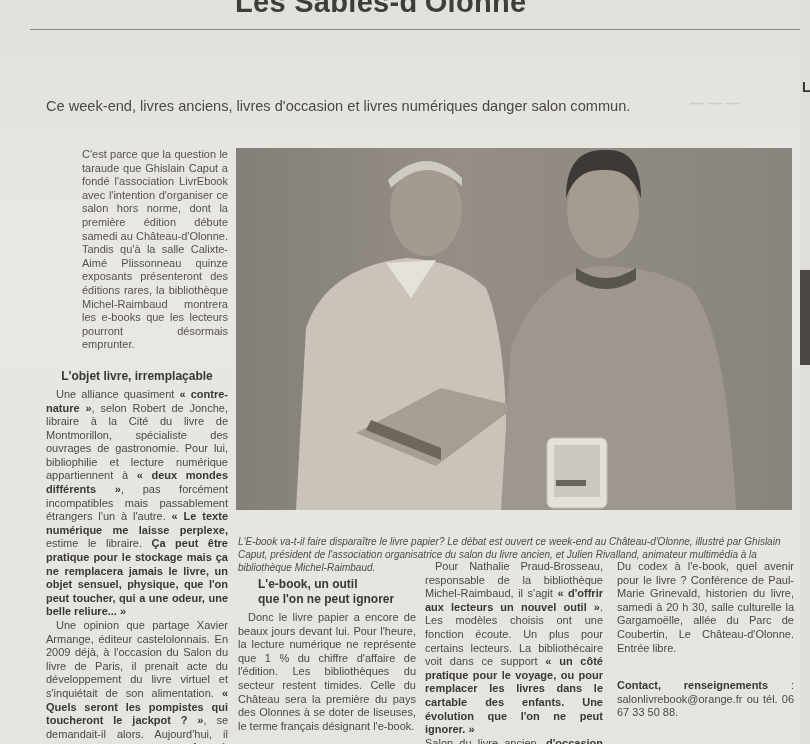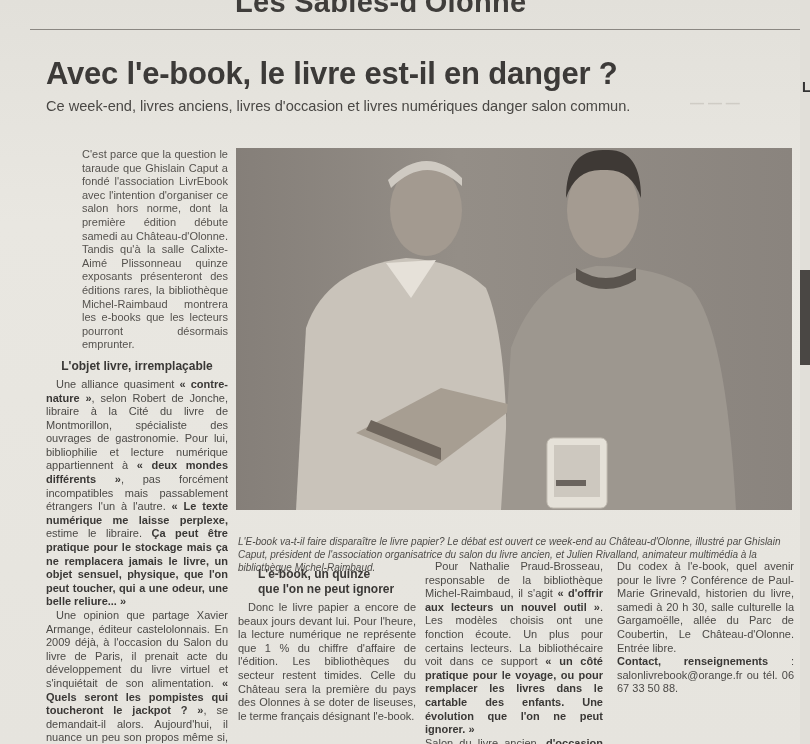--- a/index.html
+++ b/index.html
@@ -26,21 +26,21 @@
     position: absolute; left: 46px; top: 96px; width: 640px;
     font-size: 14.6px; line-height: 20px; color: #4a4845;
   }
 
   .col { position: absolute; font-size: 11px; line-height: 13.6px; color: #4b4946; text-align: justify; }
   .col p { text-indent: 10px; }
   .col p.noindent { text-indent: 0; }
   .col b { color: #3a3836; }
   .col1 { left: 46px; top: 148px; width: 182px; }
   .col1 .intro { color: #55524e; margin-left: 36px; }
-  .subhead { font-weight: bold; font-size: 12px; color: #3a3836; text-align: center; margin: 7px 0 4px; text-indent: 0; line-height: 15px; }
+  .subhead { font-weight: bold; font-size: 12px; color: #3a3836; text-align: center; margin: 17px 0 4px; text-indent: 0; line-height: 15px; }
 
   .photo {
     position: absolute; left: 236px; top: 148px; width: 556px; height: 362px;
     background: #8c8680; overflow: hidden;
   }
   .photo .bg { position: absolute; inset: 0; background: linear-gradient(90deg,#857f79 0%,#948e87 40%,#8a847e 100%); }
   .caption {
     position: absolute; left: 238px; top: 535px; width: 556px;
     font-size: 10px; line-height: 13.2px; font-style: italic; color: #4e4c49;
   }
@@ -58,21 +58,20 @@
 </head>
 <body>
 
 <div class="page">
 
   <div class="section-header">Les Sables-d'Olonne</div>
   <div class="top-rule"></div>
 
   <div class="ghost" style="left:690px;top:95px;">— — —</div>
 
-  <h1 class="headline">Avec l'e-book, le livre est-il en danger ?</h1>
   <div class="standfirst">
     <div>Ce week-end, livres anciens, livres d'occasion et livres numériques danger salon commun.</div>
   </div>
 
   <div class="col col1">
     <p class="noindent intro">C'est parce que la question le taraude que Ghislain Caput a fondé l'association LivrEbook avec l'intention d'organiser ce salon hors norme, dont la première édition débute samedi au Château-d'Olonne. Tandis qu'à la salle Calixte-Aimé Plissonneau quinze exposants présenteront des éditions rares, la bibliothèque Michel-Raimbaud montrera les e-books que les lecteurs pourront désormais emprunter.</p>
     <div class="subhead">L'objet livre, irremplaçable</div>
     <p><span>Une alliance quasiment </span><b>« contre-nature »</b><span>, selon Robert de Jonche, libraire à la Cité du livre de Montmorillon, spécialiste des ouvrages de gastronomie. Pour lui, bibliophilie et lecture numérique appartiennent à </span><b>« deux mondes différents »</b><span>, pas forcément incompatibles mais passablement étrangers l'un à l'autre. </span><b>« Le texte numérique me laisse perplexe,</b><span> estime le libraire. </span><b>Ça peut être pratique pour le stockage mais ça ne remplacera jamais le livre, un objet sensuel, physique, que l'on peut toucher, qui a une odeur, une belle reliure... »</b></p>
     <p><span>Une opinion que partage Xavier Armange, éditeur castelolonnais. En 2009 déjà, à l'occasion du Salon du livre de Paris, il prenait acte du développement du livre virtuel et s'inquiétait de son alimentation. </span><b>« Quels seront les pompistes qui toucheront le jackpot ? »</b><span>, se demandait-il alors. Aujourd'hui, il nuance un peu son propos même si, selon lui, </span><b>« la dématérialisation du livre est en marche. Les journaux foncent là-dedans. Les encyclopédies, les dictionnaires sont désormais en ligne. La lecture virtuelle devient plus agréable, on peut faire le plein de texte pour 100 €. Mais, il y aura encore une lecture à deux vitesses : la consommation courante et le beau livre qui a une présence irremplaçable. »</b></p>
   </div>
@@ -96,33 +95,33 @@
 
       <rect x="311" y="290" width="60" height="70" rx="6" fill="#e5e1d8" stroke="#c4beb4"></rect>
       <rect x="318" y="297" width="46" height="52" fill="#cdc8bf"></rect>
       <rect x="320" y="332" width="30" height="6" fill="#6a645e"></rect>
     </svg>
   </div>
   <div class="caption">L'E-book va-t-il faire disparaître le livre papier? Le débat est ouvert ce week-end au Château-d'Olonne, illustré par Ghislain Caput, président de l'association organisatrice du salon du livre ancien, et Julien Rivalland, animateur multimédia à la bibliothèque Michel-Raimbaud.</div>
 
   <div class="col col2">
     <div class="subhead">
-      <div>L'e-book, un quinze</div>
+      <div>L'e-book, un outil</div>
       <div>que l'on ne peut ignorer</div>
     </div>
     <p>Donc le livre papier a encore de beaux jours devant lui. Pour l'heure, la lecture numérique ne représente que 1 % du chiffre d'affaire de l'édition. Les bibliothèques du secteur restent timides. Celle du Château sera la première du pays des Olonnes à se doter de liseuses, le terme français désignant l'e-book.</p>
   </div>
 
   <div class="col col3">
     <p><span>Pour Nathalie Praud-Brosseau, responsable de la bibliothèque Michel-Raimbaud, il s'agit </span><b>« d'offrir aux lecteurs un nouvel outil »</b><span>. Les modèles choisis ont une fonction écoute. Un plus pour certains lecteurs. La bibliothécaire voit dans ce support </span><b>« un côté pratique pour le voyage, ou pour remplacer les livres dans le cartable des enfants. Une évolution que l'on ne peut ignorer. »</b></p>
     <p class="noindent"><span>Salon du livre ancien, </span><b>d'occasion et numérique.</b></p>
   </div>
 
   <div class="col col4">
     <p class="noindent">Du codex à l'e-book, quel avenir pour le livre ? Conférence de Paul-Marie Grinevald, historien du livre, samedi à 20 h 30, salle culturelle la Gargamoëlle, allée du Parc de Coubertin, Le Château-d'Olonne. Entrée libre.</p>
-    <p class="noindent" style="margin-top:0"><b>Contact, renseignements</b><span> : salonlivrebook@orange.fr ou tél. 06 67 33 50 88.</span></p>
+    <p class="noindent" style="margin-top:24px"><b>Contact, renseignements</b><span> : salonlivrebook@orange.fr ou tél. 06 67 33 50 88.</span></p>
   </div>
 
   <div class="right-strip">
     <div class="l">L</div>
     <div class="dark"></div>
   </div>
 </div>
 
 </body></html>

